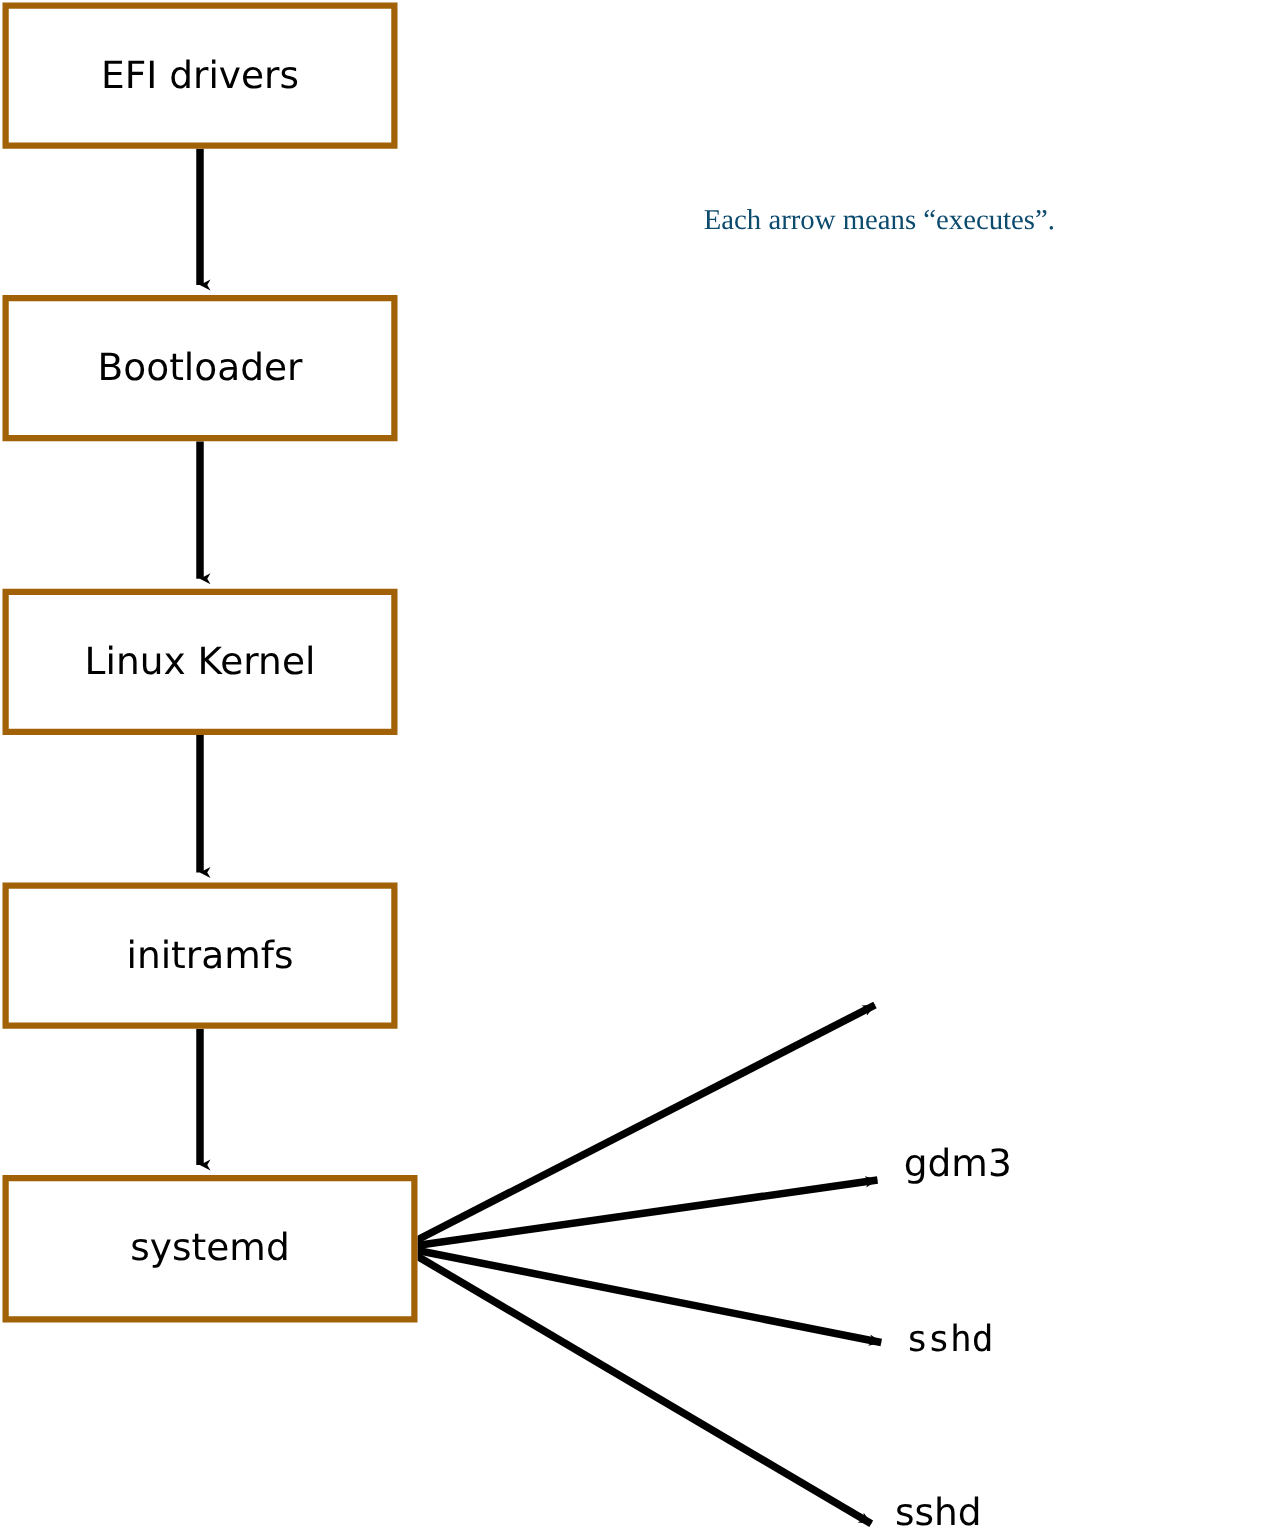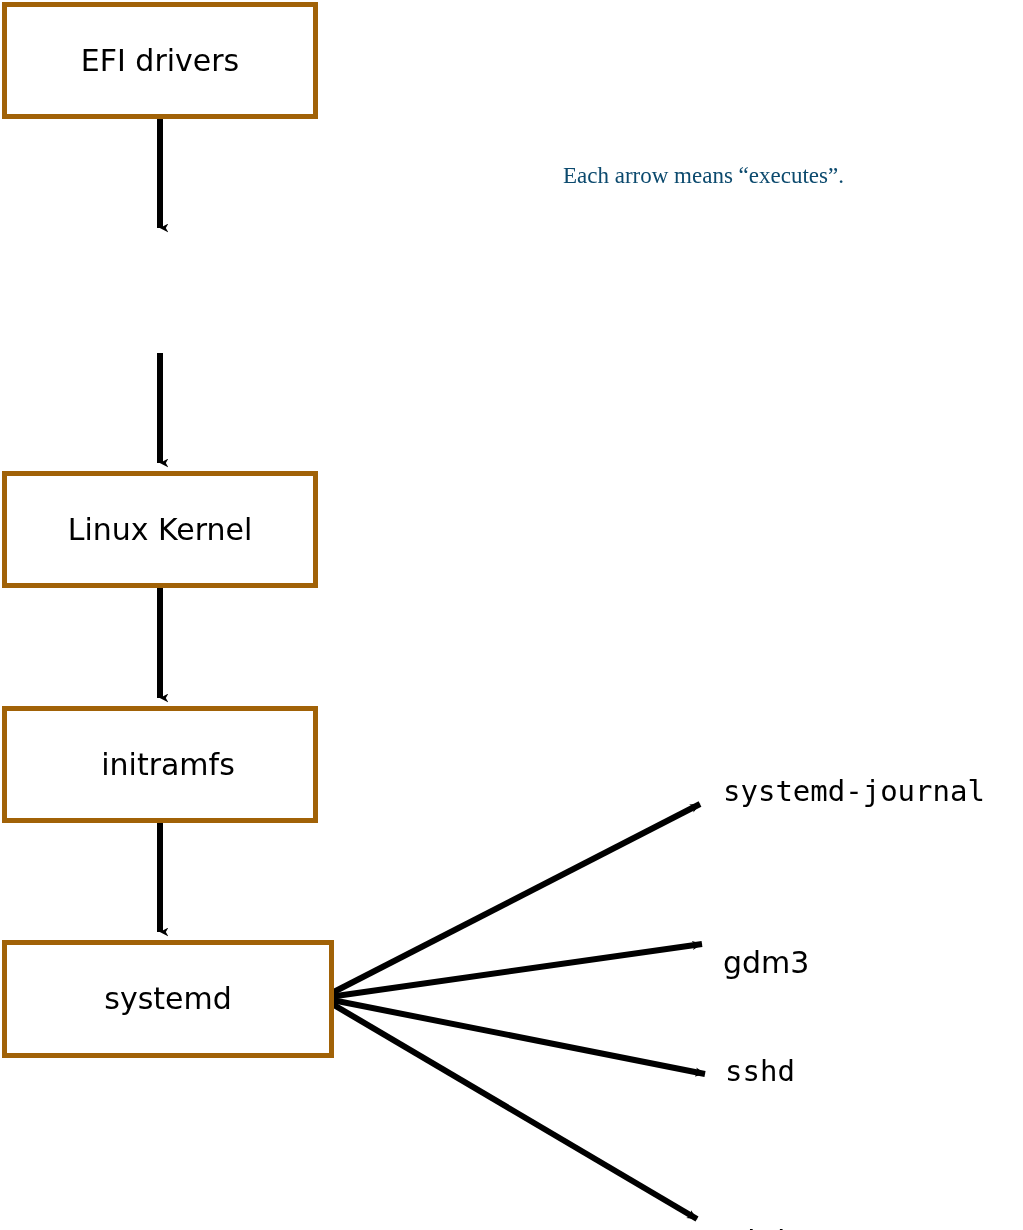--- a/index.html
+++ b/index.html
@@ -45,21 +45,20 @@
     position: absolute;
     font-family: "DejaVu Sans Mono", monospace;
     font-size: 29px;
     color: #000000;
     line-height: 1;
     white-space: nowrap;
   }
   .leaf-label.sans {
     font-family: "DejaVu Sans", sans-serif;
     font-size: 30px;
-    margin-top: 31px;
   }
   #caption-note {
     position: absolute;
     font-family: Liberation Serif, serif;
     font-size: 23px;
     color: #0c4a6e;
     line-height: 1;
     white-space: nowrap;
   }
 </style>
@@ -102,34 +101,36 @@
     </g>
     <g>
       <line x1="322" y1="998" x2="697" y2="1219" stroke="#000000" stroke-width="6" marker-end="url(#arrowhead-fan)"></line>
     </g>
   </svg>
 
   <div class="node-box" style="left:2px; top:2px; width:316px; height:117px;">
     <span class="node-label">EFI drivers</span>
   </div>
 
+  <div class="node-box" style="left:2px; top:236px; width:316px; height:117px;">
+    <span class="node-label">Bootloader</span>
+  </div>
 
   <div class="node-box" style="left:2px; top:471px; width:316px; height:117px;">
     <span class="node-label">Linux Kernel</span>
   </div>
 
   <div class="node-box" style="left:2px; top:706px; width:316px; height:117px;padding-left:16px;">
     <span class="node-label">initramfs</span>
   </div>
 
   <div class="node-box" style="left:2px; top:940px; width:332px; height:118px;">
     <span class="node-label">systemd</span>
   </div>
 
-  <span class="leaf-label" style="left:723px; top:777px;">systemd-journal</span>
 
   <span class="leaf-label sans" style="left:723px; top:917px;">gdm3</span>
 
   <span class="leaf-label" style="left:725px; top:1057px;">sshd</span>
 
   <span class="leaf-label sans" style="left:716px; top:1196px;">sshd</span>
 
   <div id="caption-note" style="left:563px; top:164px;">Each arrow means “executes”.</div>
 
 </div>

